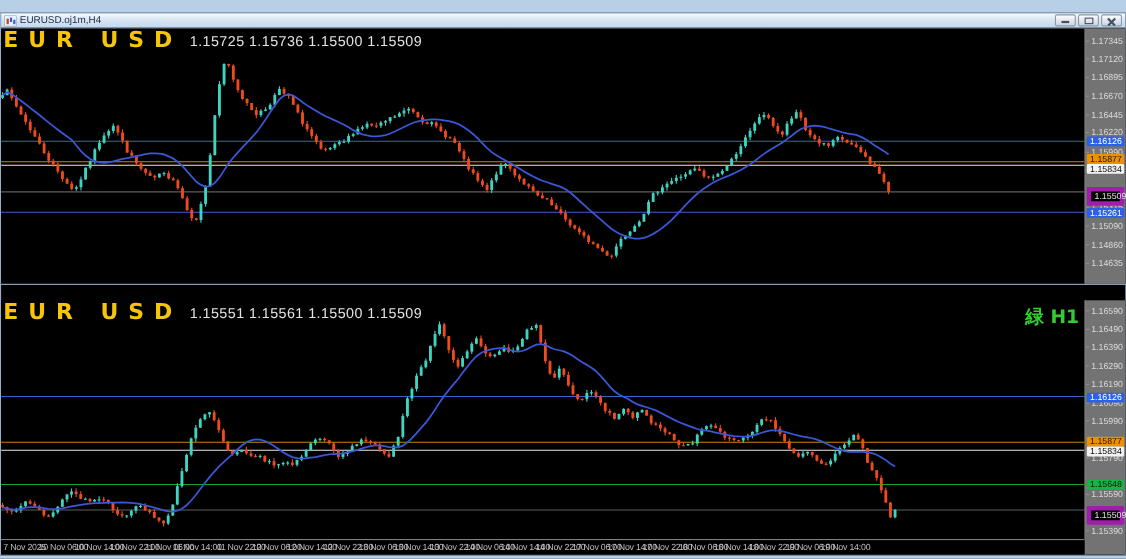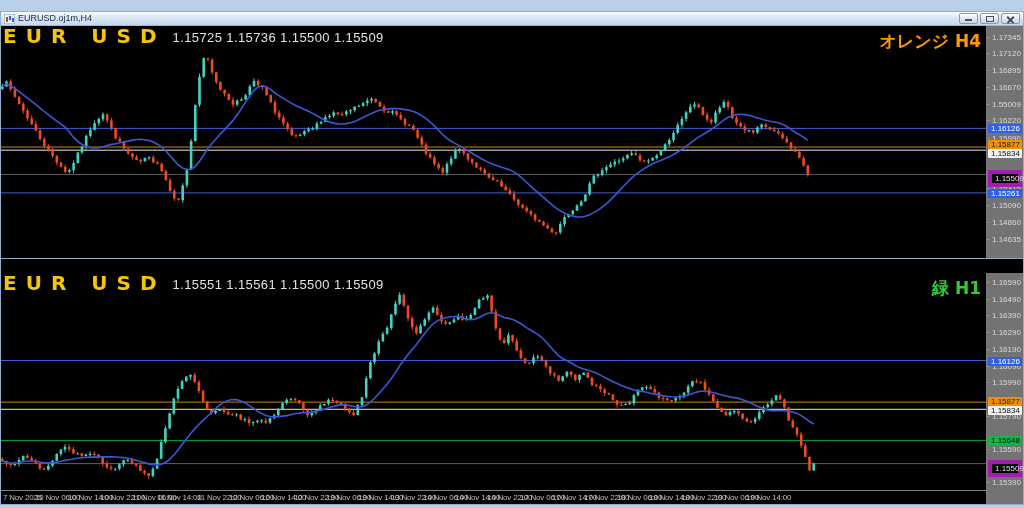--- a/index.html
+++ b/index.html
@@ -451,27 +451,26 @@
             <line x1="806.8" x2="806.8" y1="138.9" y2="150.7" stroke="#ee4b1e" stroke-width="1"></line>
             <rect x="805.5" y="139.4" width="2.6" height="8.9" fill="#ee4b1e"></rect>
           </g>
           <path d="M1.3,60.4L5.5,57.9L9.7,59.7L13.9,62.5L18.1,65.6L22.3,68.8L26.5,72.1L30.7,75.4L34.9,78.6L39.1,82.1L43.3,85.5L47.4,88.7L51.6,91.9L55.8,95.1L60.0,98.1L64.2,101.1L68.4,106.3L72.6,111.4L76.8,115.4L81.0,118.5L85.2,120.5L89.4,121.7L93.6,122.0L97.8,121.7L102.0,120.7L106.2,119.5L110.4,118.4L114.6,117.7L118.8,116.8L123.0,115.9L127.2,115.1L131.4,114.1L135.5,113.5L139.7,113.4L143.9,113.7L148.1,114.4L152.3,116.1L156.5,118.2L160.7,121.2L164.9,125.0L169.1,129.8L173.3,134.6L177.5,139.2L181.7,142.1L185.9,143.8L190.1,143.3L194.3,140.3L198.5,135.3L202.7,128.9L206.9,122.5L211.1,117.2L215.3,112.5L219.4,108.0L223.6,103.6L227.8,99.1L232.0,94.4L236.2,88.8L240.4,82.6L244.6,76.1L248.8,69.9L253.0,64.4L257.2,60.9L261.4,59.8L265.6,60.9L269.8,63.7L274.0,67.0L278.2,69.8L282.4,72.4L286.6,74.9L290.8,77.4L295.0,79.7L299.2,81.5L303.4,83.4L307.5,85.3L311.7,87.4L315.9,89.7L320.1,92.3L324.3,94.3L328.5,96.1L332.7,97.1L336.9,97.9L341.1,98.0L345.3,97.6L349.5,96.8L353.7,95.4L357.9,93.5L362.1,91.5L366.3,89.4L370.5,87.4L374.7,85.6L378.9,84.3L383.1,83.5L387.3,82.9L391.5,82.6L395.6,82.5L399.8,82.9L404.0,83.6L408.2,84.3L412.4,85.5L416.6,87.2L420.8,89.6L425.0,92.6L429.2,96.0L433.4,99.9L437.6,104.3L441.8,108.7L446.0,112.3L450.2,115.2L454.4,117.6L458.6,119.9L462.8,122.3L467.0,124.8L471.2,127.2L475.4,129.8L479.6,132.3L483.7,134.5L487.9,136.6L492.1,138.3L496.3,139.7L500.5,141.2L504.7,142.5L508.9,143.9L513.1,146.1L517.3,149.0L521.5,152.6L525.7,156.5L529.9,160.3L534.1,164.1L538.3,167.8L542.5,171.4L546.7,175.1L550.9,178.7L555.1,182.2L559.3,184.9L563.5,187.1L567.6,188.9L571.8,190.1L576.0,190.9L580.2,191.0L584.4,190.3L588.6,188.8L592.8,186.6L597.0,184.1L601.2,181.0L605.4,177.6L609.6,173.8L613.8,169.6L618.0,165.1L622.2,160.5L626.4,156.2L630.6,152.2L634.8,148.5L639.0,145.4L643.2,142.6L647.4,140.0L651.6,137.8L655.7,136.0L659.9,134.4L664.1,132.5L668.3,130.6L672.5,128.5L676.7,126.0L680.9,123.4L685.1,120.3L689.3,117.1L693.5,113.9L697.7,111.1L701.9,108.5L706.1,106.0L710.3,103.5L714.5,100.5L718.7,97.4L722.9,94.0L727.1,91.3L731.3,89.7L735.5,88.6L739.7,88.2L743.8,88.6L748.0,89.3L752.2,90.6L756.4,91.9L760.6,93.1L764.8,94.4L769.0,95.3L773.2,96.0L777.4,96.7L781.6,98.4L785.8,100.5L790.0,103.4L794.2,106.2L798.4,108.7L802.6,111.4L806.8,114.4" fill="none" stroke="#3a57d7" stroke-width="1.6"></path>
         </svg>
       </div>
     <div class="info-line">
       <span class="symbol-big">EUR USD</span>
       <span class="ohlc">1.15725 1.15736 1.15500 1.15509</span>
     </div>
-    <div class="corner-label" id="corner0" style="color: rgb(255, 153, 0);">オレンジ H4</div>
     <div class="price-axis" id="paxis0">
         <div class="ptick" style="top: 8px; color: rgb(217, 217, 217);">1.17345</div>
         <div class="ptick" style="top: 24px; color: rgb(217, 217, 217);">1.17120</div>
         <div class="ptick" style="top: 41px; color: rgb(217, 217, 217);">1.16895</div>
         <div class="ptick" style="top: 58px; color: rgb(217, 217, 217);">1.16670</div>
-        <div class="ptick" style="top: 75px; color: rgb(217, 217, 217);">1.55009</div>
+        <div class="ptick" style="top: 75px; color: rgb(217, 217, 217);">1.16445</div>
         <div class="ptick" style="top: 91px; color: rgb(217, 217, 217);">1.16220</div>
         <div class="ptick" style="top: 109px; color: rgb(217, 217, 217);">1.15990</div>
         <div class="ptick" style="top: 125px; color: rgb(217, 217, 217);">1.15765</div>
         <div class="ptick" style="top: 159px; color: rgb(217, 217, 217);">1.15315</div>
         <div class="ptick" style="top: 176px; color: rgb(217, 217, 217);">1.15090</div>
         <div class="ptick" style="top: 193px; color: rgb(217, 217, 217);">1.14860</div>
         <div class="ptick" style="top: 210px; color: rgb(217, 217, 217);">1.14635</div>
         <div class="plabel" style="top: 98px; background: rgb(46, 95, 232); color: rgb(255, 255, 255);">1.16126</div>
         <div class="plabel" style="top: 114px; background: rgb(240, 144, 0); color: rgb(32, 24, 0);">1.15877</div>
         <div class="plabel" style="top: 123px; background: rgb(242, 242, 242); color: rgb(17, 17, 17);">1.15834</div>

